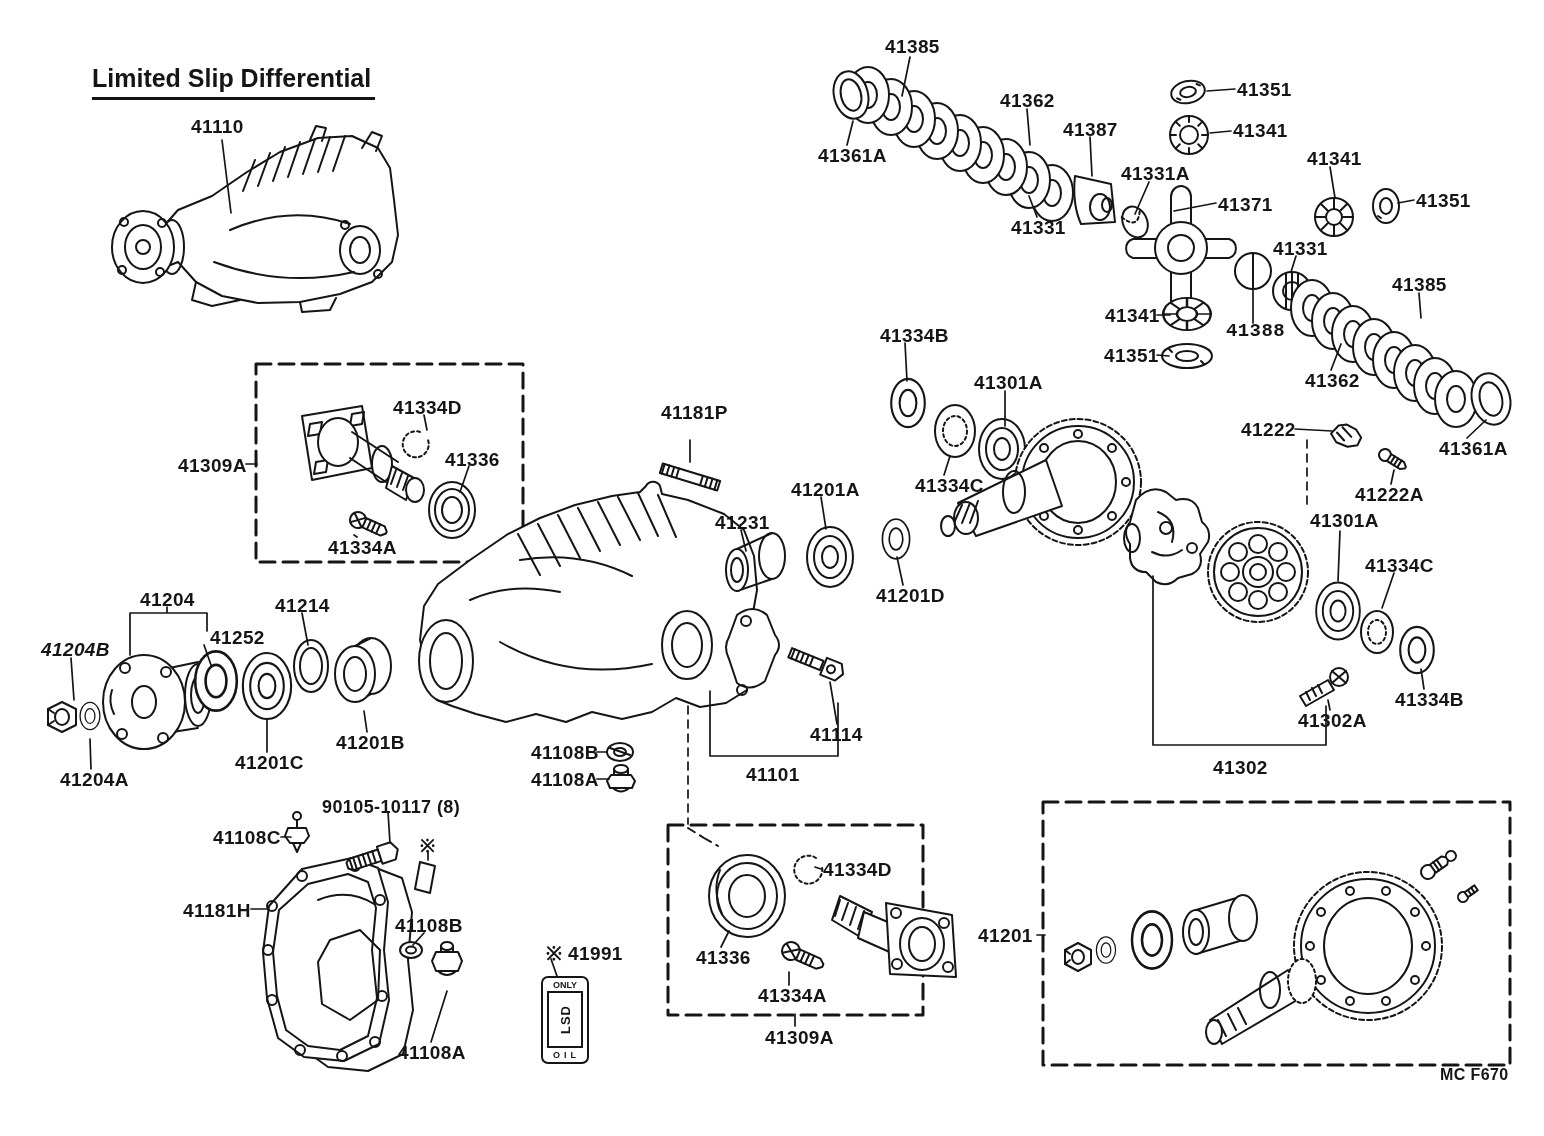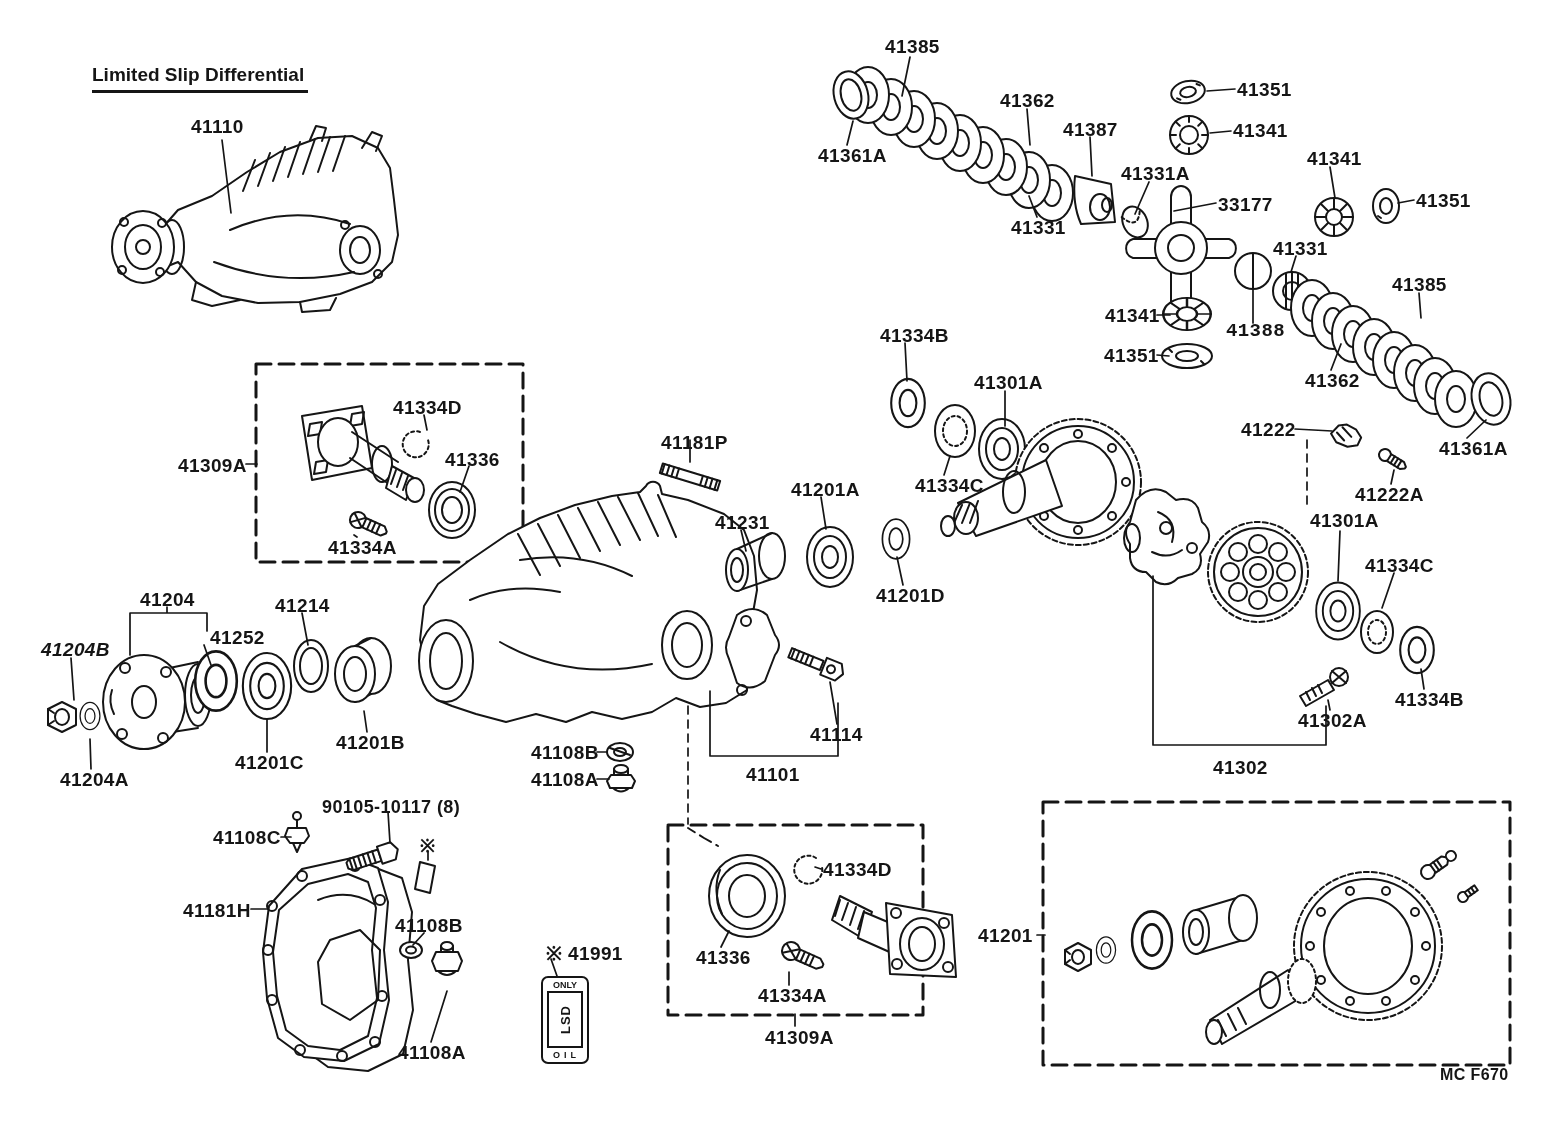--- a/index.html
+++ b/index.html
@@ -10,21 +10,21 @@
   #art .f{fill:#fff;}
   #art .ld{stroke-width:1.7;}
   #art .dsh{stroke-dasharray:8 6;}
   #art .box{stroke-width:3;stroke-dasharray:15 8;}
   #art .dt{stroke-dasharray:3 3;}
   #art .teeth{stroke-dasharray:5 3;}
   .plabel{position:absolute;font-weight:700;font-size:19px;letter-spacing:.4px;
           white-space:nowrap;color:#151515;}
   .plabel.s17{font-size:18px;}
   .plabel.s18{font-size:16px;}
-  #title{position:absolute;left:92px;top:64px;font-weight:700;font-size:19px;
+  #title{position:absolute;left:92px;top:64px;font-weight:700;font-size:25px;
          border-bottom:3px solid #151515;padding:0 4px 4px 0;}
   #oil-label{position:absolute;left:541px;top:976px;width:48px;height:88px;
              border:2px solid #151515;border-radius:7px;box-sizing:border-box;
              display:flex;flex-direction:column;align-items:center;}
   #oil-label .ot{font-weight:700;font-size:9px;margin-top:2px;}
   #oil-label .om{flex:1;width:32px;border:2px solid #151515;margin:1px 0;
                  display:flex;align-items:center;justify-content:center;}
   #oil-label .om span{transform:rotate(-90deg);font-weight:700;font-size:13px;letter-spacing:1px;}
   #oil-label .ob{font-weight:700;font-size:9px;letter-spacing:4px;margin:1px 0 2px 3px;}
 </style>
@@ -488,39 +488,39 @@
       <div class="plabel" style="left: 885px; top: 36px;">41385</div>
       <div class="plabel" style="left: 818px; top: 145px;">41361A</div>
       <div class="plabel" style="left: 1000px; top: 90px;">41362</div>
       <div class="plabel" style="left: 1063px; top: 119px;">41387</div>
       <div class="plabel" style="left: 1011px; top: 217px;">41331</div>
       <div class="plabel" style="left: 1121px; top: 163px;">41331A</div>
       <div class="plabel" style="left: 1237px; top: 79px;">41351</div>
       <div class="plabel" style="left: 1233px; top: 120px;">41341</div>
       <div class="plabel" style="left: 1307px; top: 148px;">41341</div>
       <div class="plabel" style="left: 1416px; top: 190px;">41351</div>
-      <div class="plabel" style="left: 1218px; top: 194px;">33177</div>
+      <div class="plabel" style="left: 1218px; top: 194px;">41371</div>
       <div class="plabel" style="left: 1273px; top: 238px;">41331</div>
       <div class="plabel" style="left: 1105px; top: 305px;">41341</div>
       <div class="plabel" style="left: 1226px; top: 320px; font-family: Liberation Mono, monospace;">41388</div>
       <div class="plabel" style="left: 1104px; top: 345px;">41351</div>
       <div class="plabel" style="left: 1392px; top: 274px;">41385</div>
       <div class="plabel" style="left: 1305px; top: 370px;">41362</div>
       <div class="plabel" style="left: 1439px; top: 438px;">41361A</div>
       <div class="plabel" style="left: 1241px; top: 419px;">41222</div>
       <div class="plabel" style="left: 1355px; top: 484px;">41222A</div>
       <div class="plabel" style="left: 880px; top: 325px;">41334B</div>
       <div class="plabel" style="left: 974px; top: 372px;">41301A</div>
       <div class="plabel" style="left: 915px; top: 475px;">41334C</div>
       <div class="plabel" style="left: 876px; top: 585px;">41201D</div>
       <div class="plabel" style="left: 178px; top: 455px;">41309A</div>
       <div class="plabel" style="left: 393px; top: 397px;">41334D</div>
       <div class="plabel" style="left: 445px; top: 449px;">41336</div>
       <div class="plabel" style="left: 328px; top: 537px;">41334A</div>
-      <div class="plabel" style="left: 661px; top: 432px;">41181P</div>
+      <div class="plabel" style="left: 661px; top: 402px;">41181P</div>
       <div class="plabel" style="left: 715px; top: 512px;">41231</div>
       <div class="plabel" style="left: 791px; top: 479px;">41201A</div>
       <div class="plabel" style="left: 140px; top: 589px;">41204</div>
       <div class="plabel" style="left: 275px; top: 595px;">41214</div>
       <div class="plabel" style="left: 178px; top: 627px; margin-left: 32px;">41252</div>
       <div class="plabel" style="left: 41px; top: 639px; font-style: italic;">41204B</div>
       <div class="plabel" style="left: 235px; top: 752px;">41201C</div>
       <div class="plabel" style="left: 336px; top: 732px;">41201B</div>
       <div class="plabel" style="left: 60px; top: 769px;">41204A</div>
       <div class="plabel" style="left: 531px; top: 742px;">41108B</div>

